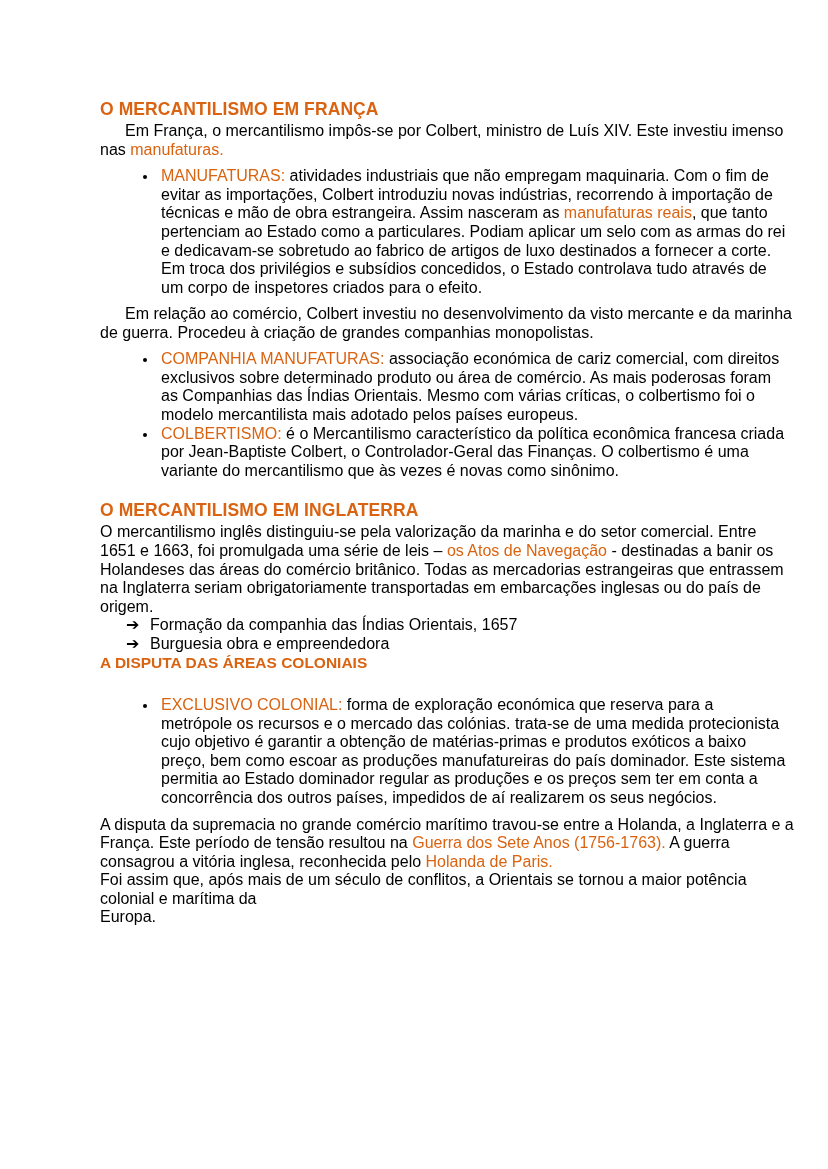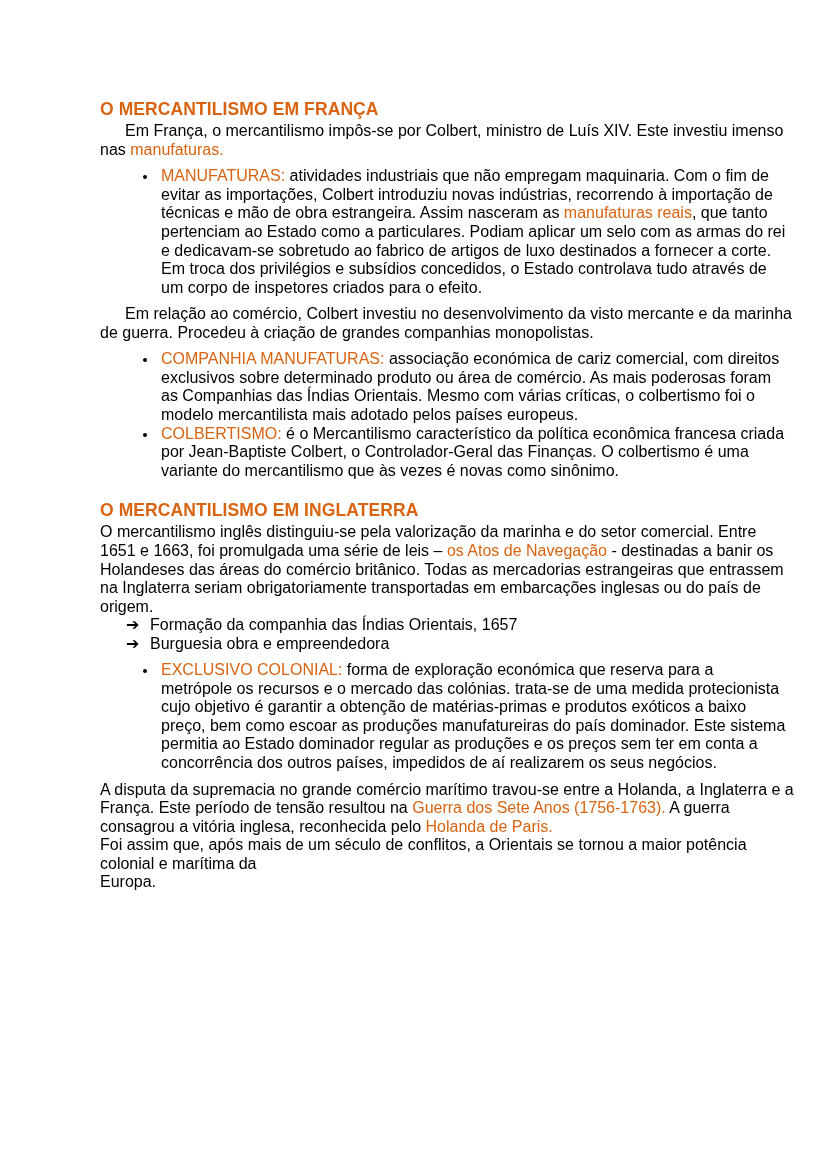--- a/index.html
+++ b/index.html
@@ -84,20 +84,21 @@
 
   <div class="arrow-list">
     <p class="arrow-item">
       <span class="arrow-glyph">➔</span><span>Formação da companhia das Índias Orientais, 1657</span>
     </p>
     <p class="arrow-item">
       <span class="arrow-glyph">➔</span><span>Burguesia obra e empreendedora</span>
     </p>
   </div>
 
+  <h2 class="doc-subheading">A DISPUTA DAS ÁREAS COLONIAIS</h2>
 
   <ul class="bullets">
     <li><span class="accent">EXCLUSIVO COLONIAL: </span><span>forma de exploração económica que reserva para a metrópole os recursos e o mercado das colónias. trata-se de uma medida protecionista cujo objetivo é garantir a obtenção de matérias-primas e produtos exóticos a baixo preço, bem como escoar as produções manufatureiras do país dominador. Este sistema permitia ao Estado dominador regular as produções e os preços sem ter em conta a concorrência dos outros países, impedidos de aí realizarem os seus negócios.</span></li>
   </ul>
 
   <p class="para"><span>A disputa da supremacia no grande comércio marítimo travou-se entre a Holanda, a Inglaterra e a França. Este período de tensão resultou na </span><span class="accent">Guerra dos Sete Anos (1756-1763).</span><span> A guerra consagrou a vitória inglesa, reconhecida pelo </span><span class="accent">Holanda de Paris.</span></p>
 
   <p class="para"><span>Foi assim que, após mais de um século de conflitos, a Orientais se tornou a maior potência colonial e marítima da</span><br><span>Europa.</span></p>
 
 </div>

